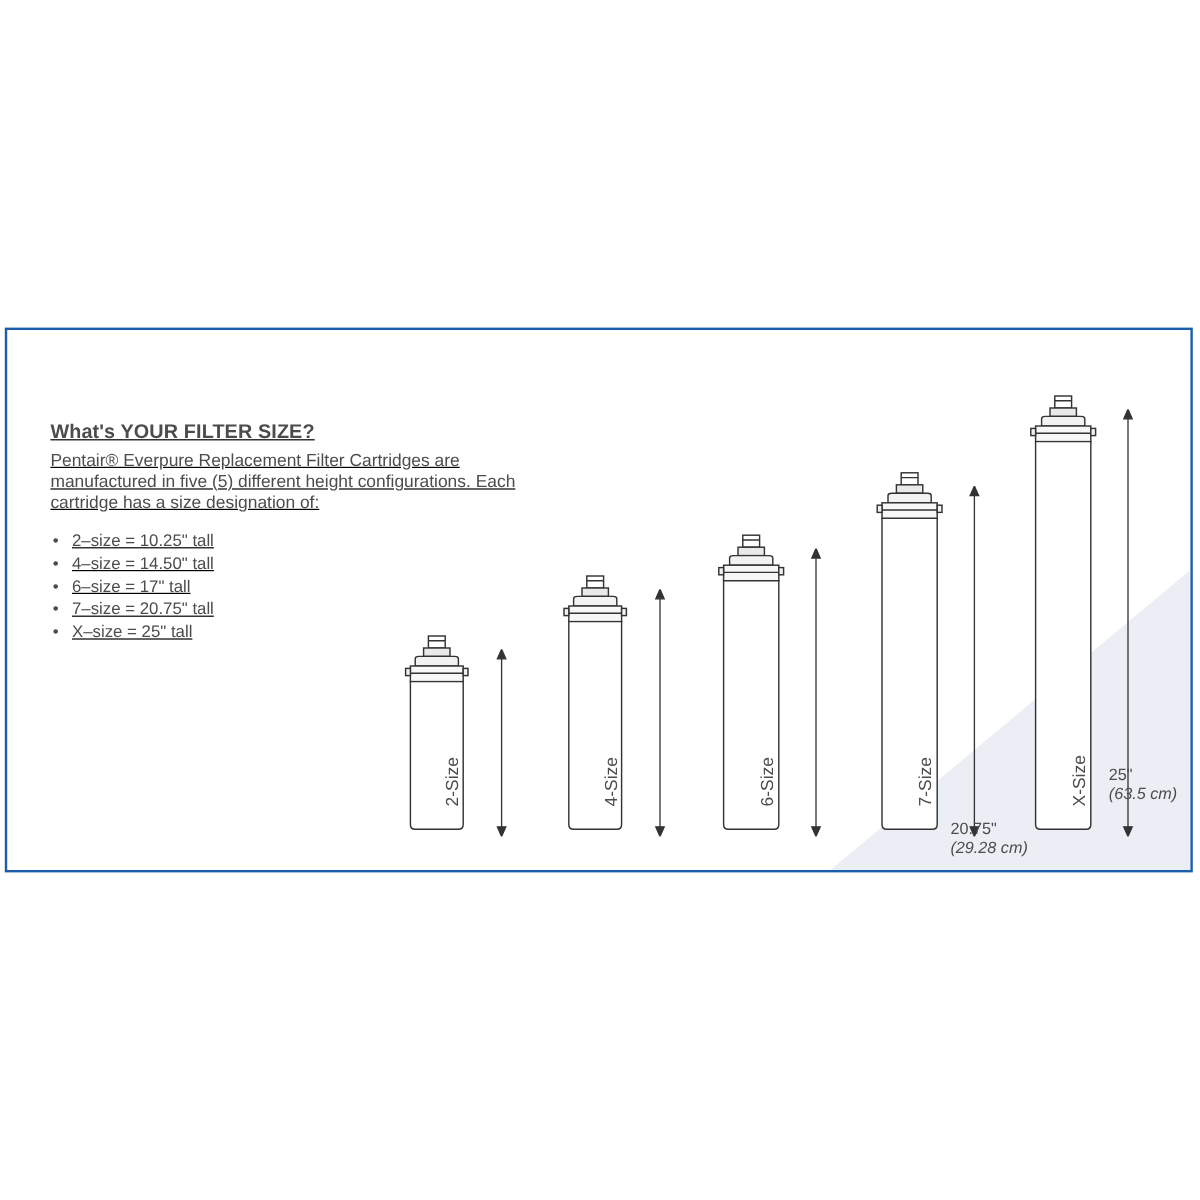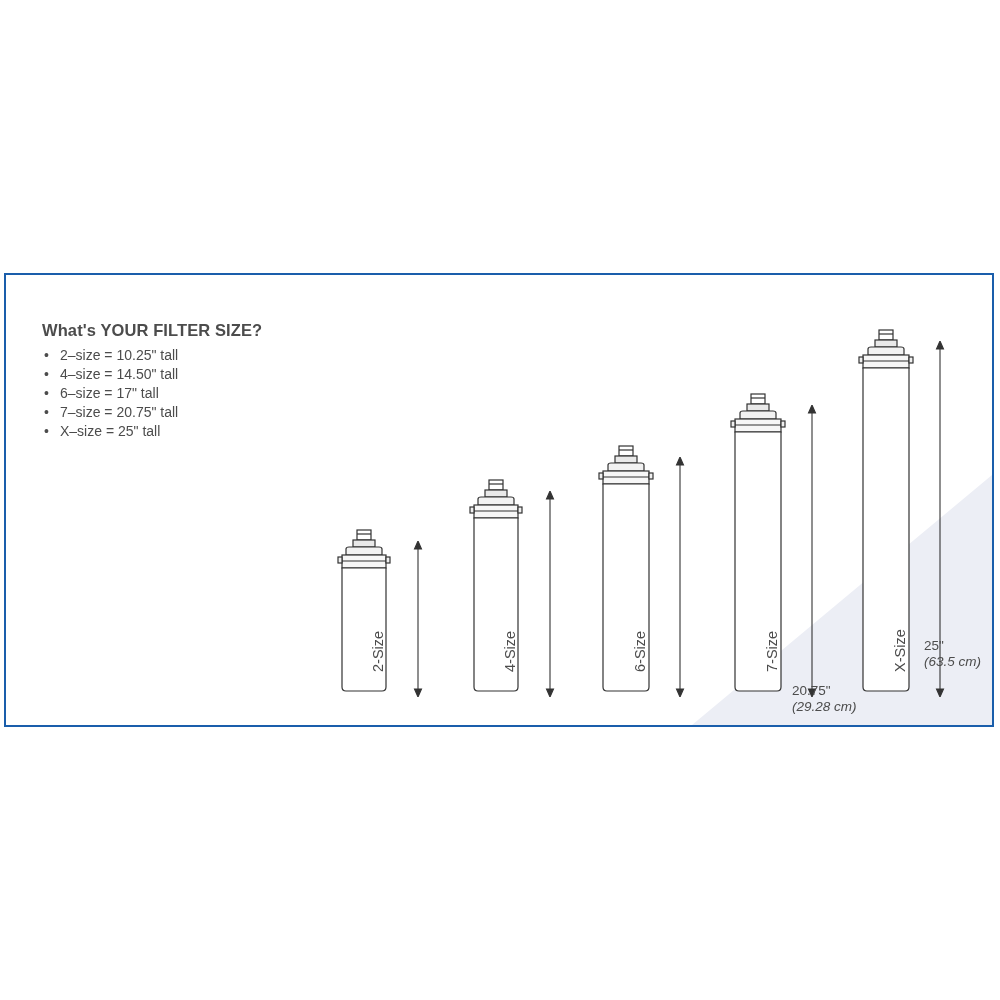--- a/index.html
+++ b/index.html
@@ -40,22 +40,23 @@
     height: 250px;
     background: #eceef5;
     clip-path: polygon(100% 0, 100% 100%, 0 100%);
     pointer-events: none;
   }
 
   
   .textblock {
     position: absolute;
     left: 36px;
-    top: 46px;
+    top: 76px;
     width: 420px;
+    text-decoration: underline;
   }
   .heading {
     font-size: 16.5px;
     font-weight: bold;
     color: #4c4c4c;
     letter-spacing: .1px;
     margin: 0 0 6px 0;
   }
   .para {
     font-size: 14.5px;
@@ -111,20 +112,21 @@
 </head>
 <body>
 
 <div id="stage">
 
   <div class="panel">
     <div class="wedge"></div>
 
     <div class="textblock">
       <p class="heading">What's YOUR FILTER SIZE?</p>
+      <p class="para">Pentair® Everpure Replacement Filter Cartridges are manufactured in five (5) different height configurations. Each cartridge has a size designation of:</p>
       <ul class="bullets">
         <li><span class="dot">•</span><span>2–size = 10.25" tall</span></li>
         <li><span class="dot">•</span><span>4–size = 14.50" tall</span></li>
         <li><span class="dot">•</span><span>6–size = 17" tall</span></li>
         <li><span class="dot">•</span><span>7–size = 20.75" tall</span></li>
         <li><span class="dot">•</span><span>X–size = 25" tall</span></li>
       </ul>
     </div>
 
     <div class="figure" style="left:318px; bottom:29px; width:80px; height:172px;">

